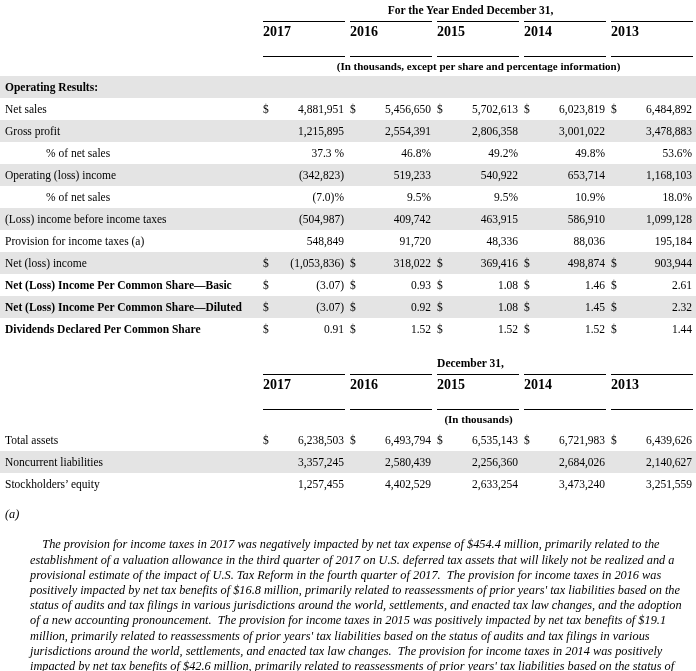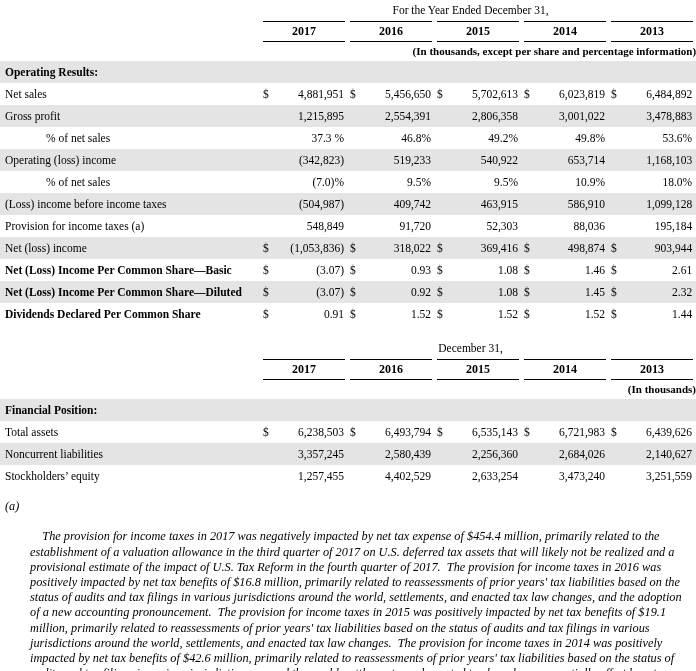--- a/index.html
+++ b/index.html
@@ -13,32 +13,32 @@
 
   table.fin {
     width: 696px; border-collapse: collapse; table-layout: fixed;
   }
   col.c-lbl { width: 261px; }
   col.c-cur { width: 16px; }
   col.c-num { width: 71px; }
 
   
   tr.hr-title th {
-    font-weight: normal; text-align: center; font-size: 11.5px;
+    font-weight: bold; text-align: center; font-size: 11.5px;
     padding: 0 16px 3px 0; vertical-align: bottom;
   }
   tr.hr-seg th { padding: 0; height: 3px; }
   tr.hr-seg .segline { border-bottom: 1.5px solid #000; height: 2px; margin: 0 3px 0 2px; }
   tr.hr-years th { padding: 0; vertical-align: bottom; }
   tr.hr-years .yr {
-    border-bottom: 1.5px solid #000; text-align: center; font-weight: bold;
-    font-size: 12px; padding: 2px 0 2px 0; margin: 0 3px 0 2px;
+    border-bottom: 1.5px solid #000; text-align: left; font-weight: bold;
+    font-size: 14px; padding: 2px 0 16px 0; margin: 0 3px 0 2px;
   }
   tr.hr-sub th {
-    font-weight: bold; text-align: right; font-size: 11px;
+    font-weight: bold; text-align: center; font-size: 11px;
     padding: 3px 0 4px 0;
   }
 
   
   tr.row { height: 22px; }
   tr.row td { font-size: 11.5px; vertical-align: middle; padding-top: 1px; padding-bottom: 1px; }
   tr.shade td { background: #e4e4e4; }
   td.lbl { text-align: left; padding-left: 5px; white-space: nowrap; overflow: hidden; }
   td.lbl.b { font-weight: bold; }
   td.lbl.ind { padding-left: 46px; }
@@ -208,21 +208,21 @@
       <td class="num">1,099,128</td>
     </tr>
 
     <tr class="row">
       <td class="lbl">Provision for income taxes (a)</td>
       <td class="cur"></td>
       <td class="num">548,849</td>
       <td class="cur"></td>
       <td class="num">91,720</td>
       <td class="cur"></td>
-      <td class="num">52,303</td>
+      <td class="num">48,336</td>
       <td class="cur"></td>
       <td class="num">88,036</td>
       <td class="cur"></td>
       <td class="num">195,184</td>
     </tr>
 
     <tr class="row shade">
       <td class="lbl">Net (loss) income</td>
       <td class="cur">$</td>
       <td class="num">(1,053,836)</td>
@@ -335,23 +335,20 @@
           </th>
       <th colspan="2">
             <div class="yr">2013</div>
           </th>
     </tr>
     <tr class="hr-sub">
       <td></td>
       <th colspan="10">(In thousands)</th>
     </tr>
 
-    <tr class="row shade">
-      <td colspan="11" class="lbl b">Financial Position:</td>
-    </tr>
 
     <tr class="row">
       <td class="lbl">Total assets</td>
       <td class="cur">$</td>
       <td class="num">6,238,503</td>
       <td class="cur">$</td>
       <td class="num">6,493,794</td>
       <td class="cur">$</td>
       <td class="num">6,535,143</td>
       <td class="cur">$</td>

